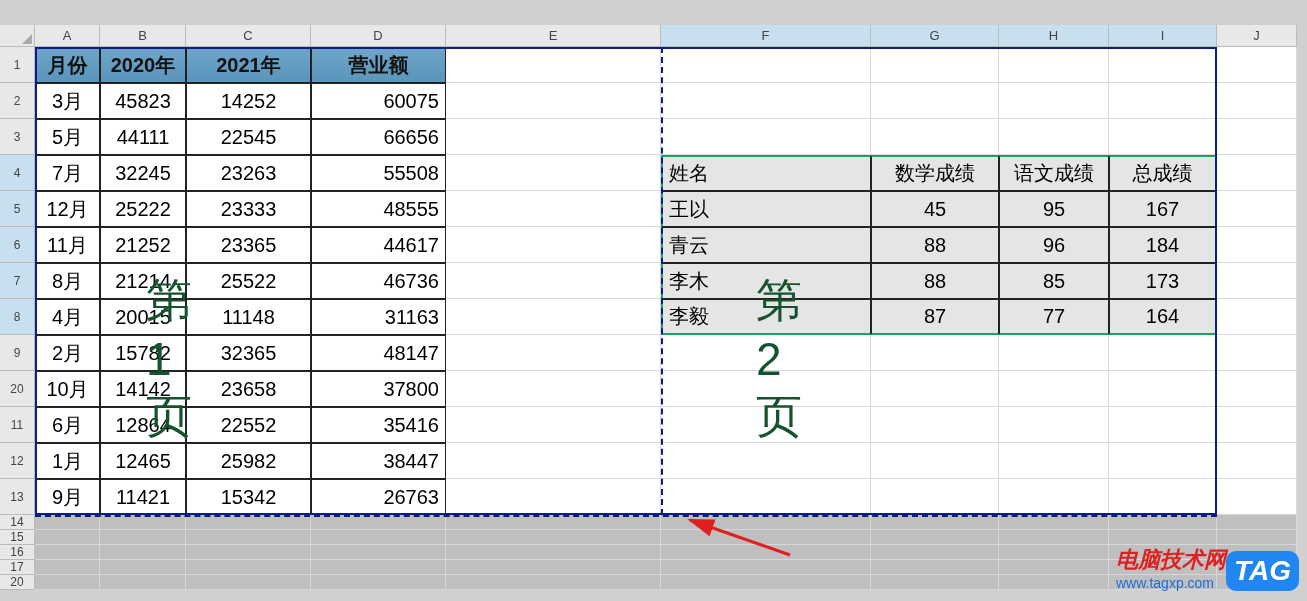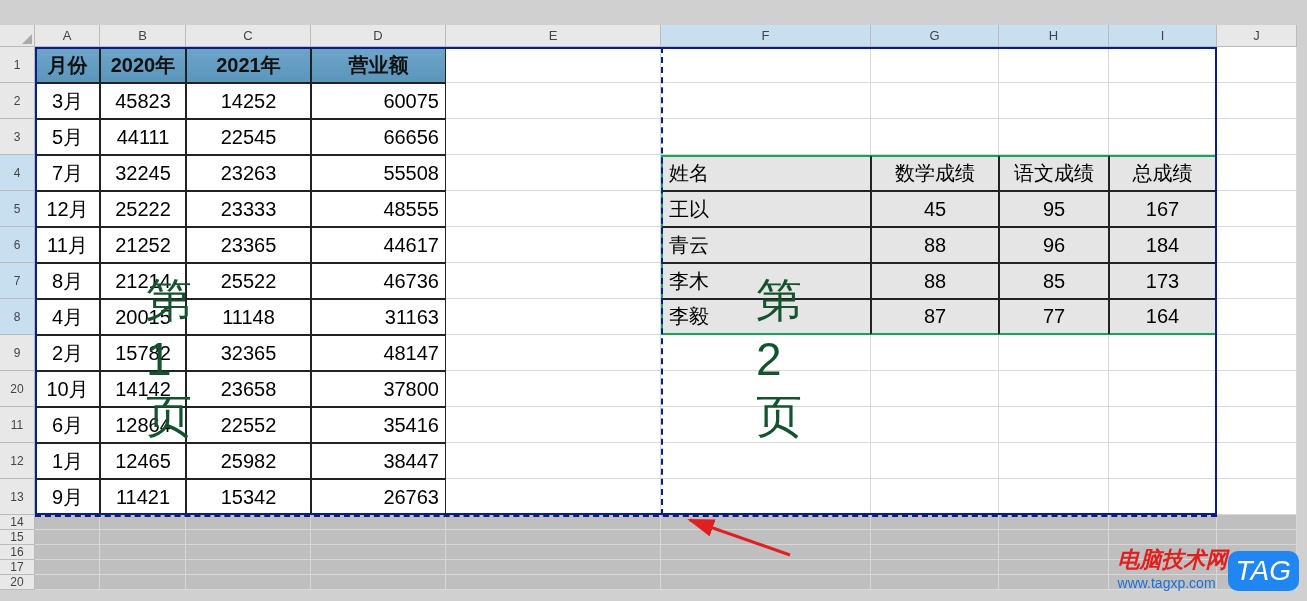--- a/index.html
+++ b/index.html
@@ -86,21 +86,21 @@
 .logo {
   position:absolute; bottom:10px; right:8px;
   display:flex; align-items:flex-end; 
   z-index:30;
 }
 .logo-txt { text-align:left; }
 .logo-txt .l1 { font-size:22px; font-weight:bold; color:#e02020; font-style:italic;}
 .logo-txt .l2 { font-size:14px; color:#1a6fd6; }
 .logo-badge {
   background:#1f86f2; color:#fff; border-radius:10px;
-  padding:4px 8px; font-size:28px; font-weight:normal; font-style:italic;
+  padding:4px 8px; font-size:28px; font-weight:bold; font-style:italic;
 }
 .cwA{width:65px} .cwB{width:86px} .cwC{width:125px} .cwD{width:135px}
 .cwE{width:215px} .cwF{width:210px} .cwG{width:128px} .cwH{width:110px}
 .cwI{width:108px} .cwJ{width:80px}
 .rh-big{height:36px} .rh-small{height:15px}
 </style>
 </head>
 <body>
 
 <div class="sheet-wrap">

